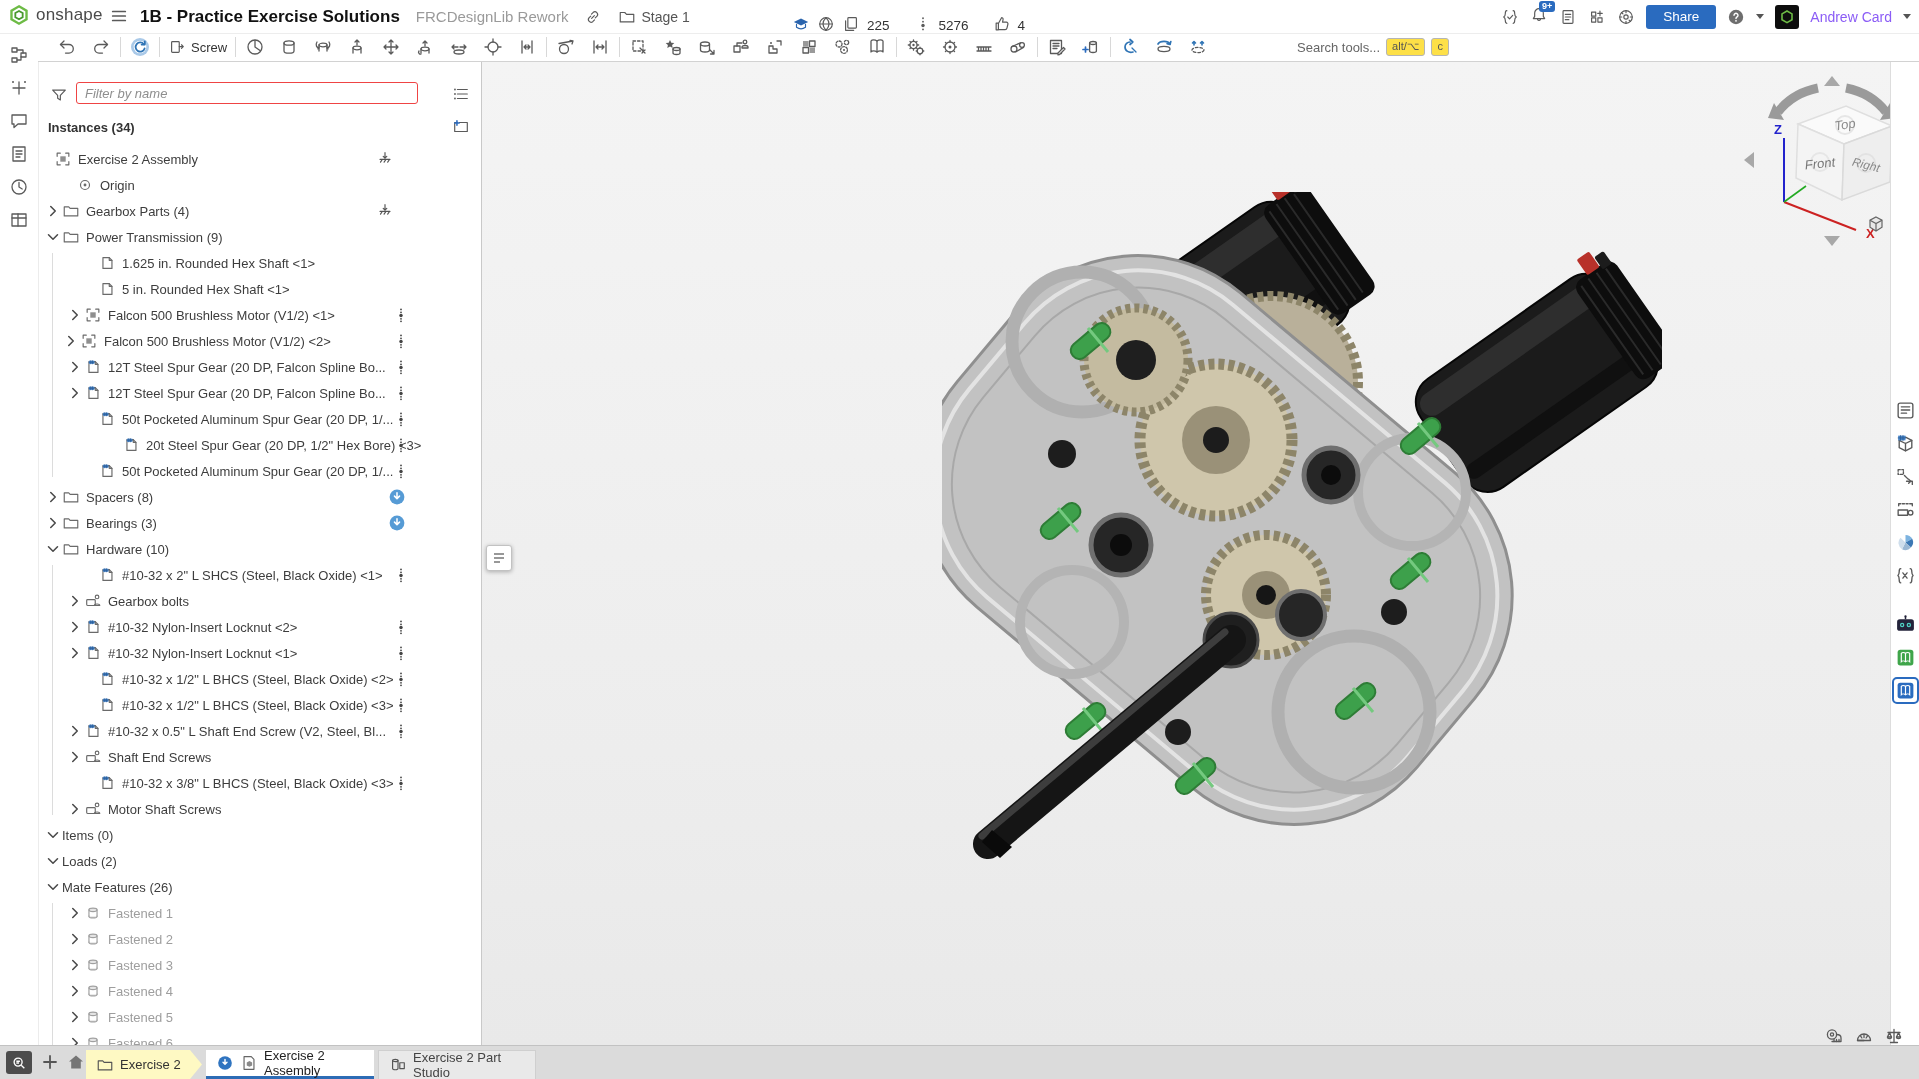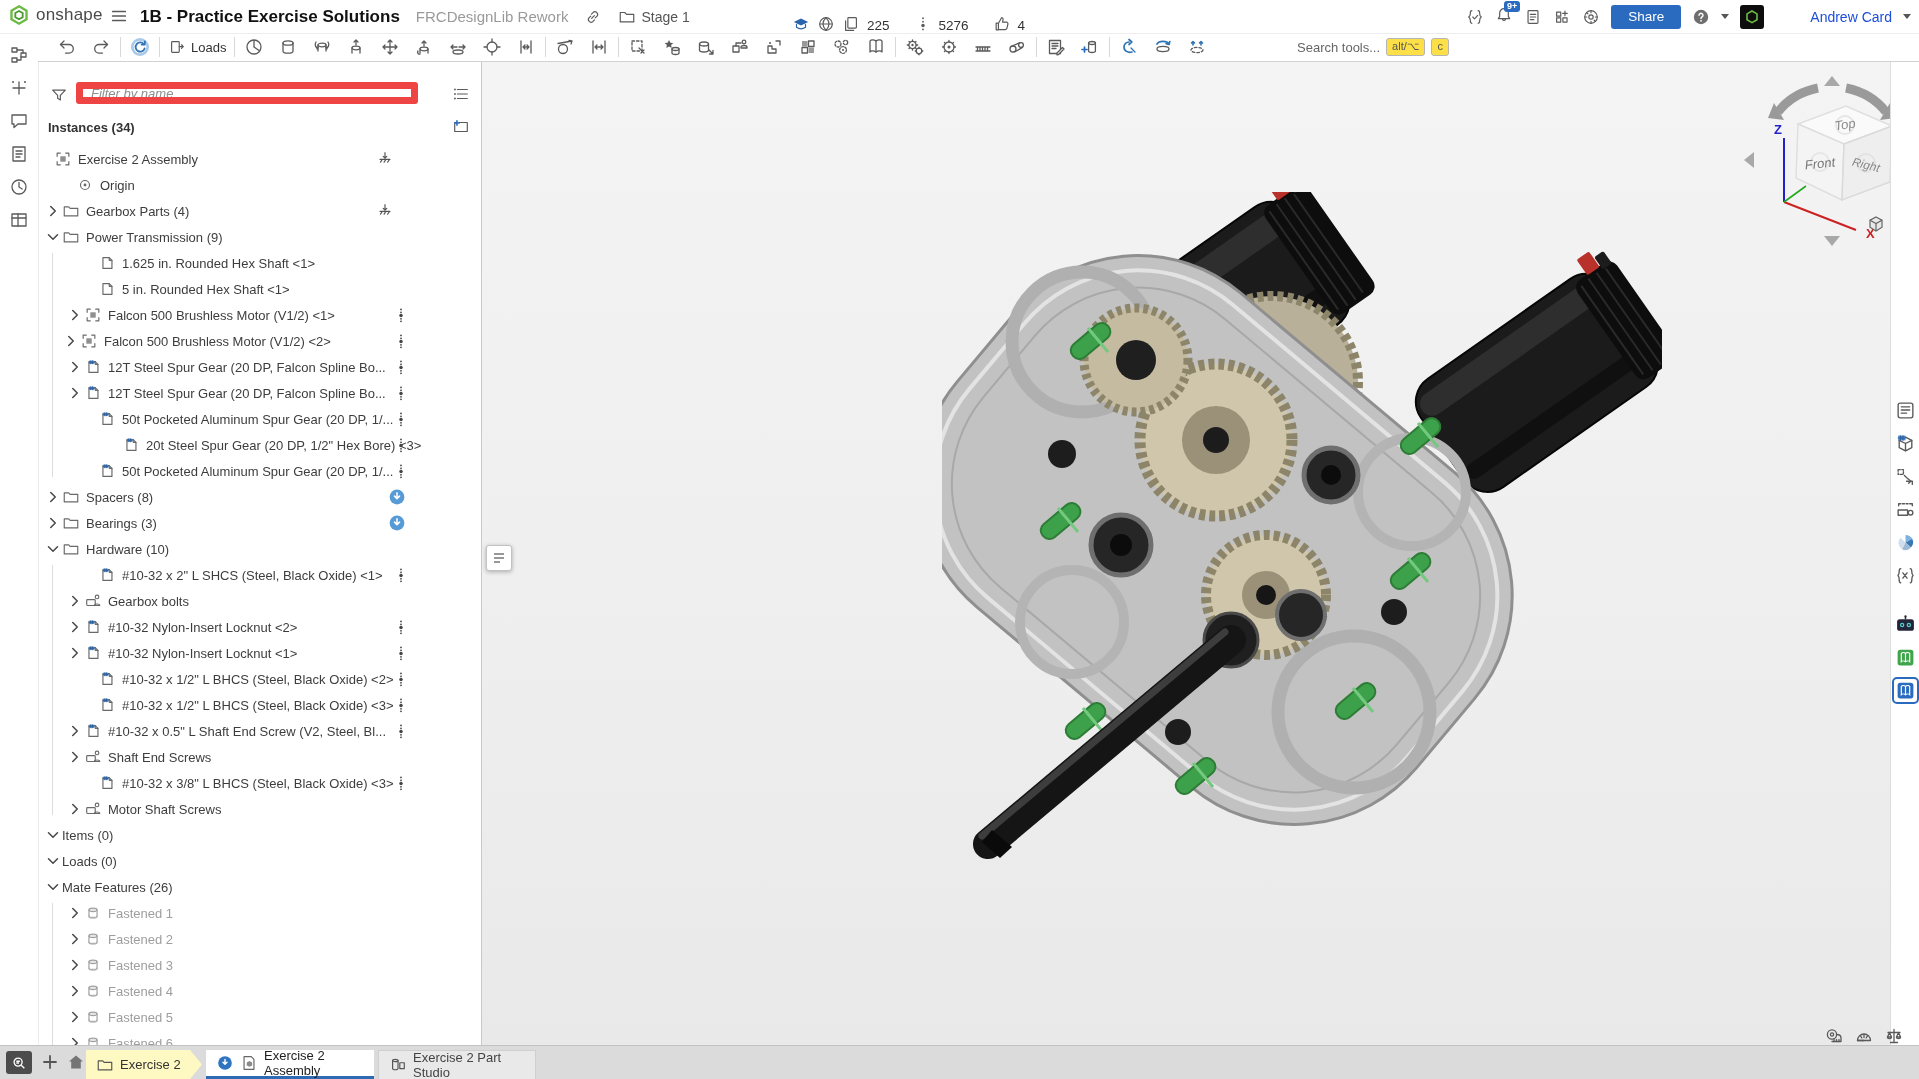--- a/index.html
+++ b/index.html
@@ -22,21 +22,21 @@
   .crumb{display:flex;align-items:center;gap:5px;font-size:14px;color:#555;}
   .stats{position:absolute;left:792px;top:0;height:33px;display:flex;align-items:flex-end;gap:7px;font-size:13.5px;color:#333;}
   .stats .gap{width:10px;}
   .rightgrp{position:absolute;right:8px;top:0;height:33px;display:flex;align-items:center;gap:11px;}
   .bellwrap{position:relative;}
   .bellbadge{position:absolute;top:-5px;right:-7px;background:#2a6bbf;color:#fff;font-size:9px;font-weight:bold;
     border-radius:3px;padding:1px 3px;line-height:1;}
   .sharebtn{height:24px;padding:0 17px;background:#2a6bbf;border:none;border-radius:3px;color:#fff;
     font-size:13.5px;font-family:"Liberation Sans",sans-serif;display:flex;align-items:center;cursor:pointer;}
   .avatar{width:24px;height:24px;border-radius:3px;background:#0d0d0d;display:flex;align-items:center;justify-content:center;}
-  .username{font-size:14px;color:#1d4ed8;margin-left:35px;}
+  .username{font-size:14px;color:#8b5cf6;}
   .caret{width:0;height:0;border-left:4px solid transparent;border-right:4px solid transparent;border-top:5px solid #555;display:inline-block;}
 
   
   .toolbar{position:absolute;left:38px;top:33px;right:0;height:28px;background:#fff;border-bottom:1px solid #d2d2d2;
     display:flex;align-items:center;z-index:40;}
   .toolbar .pad{width:18px;flex:0 0 auto;}
   .tslot{width:22px;height:22px;margin-right:12px;display:flex;align-items:center;justify-content:center;flex:0 0 auto;}
   .tslot .i{width:20px;height:20px;}
   .tdiv{width:1px;height:20px;background:#d8d8d8;margin:0 8px 0 -4px;flex:0 0 auto;}
   .insertgrp{display:flex;align-items:center;gap:5px;margin-right:12px;font-size:13px;color:#333;flex:0 0 auto;}
@@ -45,21 +45,21 @@
 
   
   .leftrail{position:absolute;left:0;top:33px;bottom:33px;width:38px;background:#fff;border-right:1px solid #ececec;z-index:30;
     display:flex;flex-direction:column;align-items:center;padding-top:12px;gap:13px;}
   .leftrail .i{width:20px;height:20px;}
 
   
   .treepanel{position:absolute;left:38px;top:62px;width:443px;bottom:33px;background:#fff;border-right:1px solid #c9c9c9;z-index:20;overflow:hidden;}
   .filterrow{position:absolute;left:0;top:20px;width:100%;height:26px;}
   .filterrow .i.funnel{position:absolute;left:12px;top:4px;}
-  .filterinput{position:absolute;left:38px;top:0;width:342px;height:22px;border:7px solid #ef4444;border-radius:3px;
+  .filterinput{position:absolute;left:38px;top:0;width:342px;height:22px;border:1px solid #ef4444;border-radius:3px;
     font-size:13px;font-style:italic;padding:0 8px;box-sizing:border-box;font-family:"Liberation Sans",sans-serif;color:#444;}
   .filterinput::placeholder{color:#8e8e8e;}
   .filterrow .i.listopt{position:absolute;left:414px;top:3px;}
   .insthdr{position:absolute;left:10px;top:58px;font-size:13px;font-weight:bold;color:#333;}
   .addfolder{position:absolute;left:414px;top:56px;}
   .tree{position:absolute;left:0;top:84px;right:0;bottom:0;}
   .trow{position:relative;height:26px;display:flex;align-items:center;font-size:13px;color:#3d3d3d;white-space:nowrap;cursor:default;}
   .trow .sp{width:10px;flex:0 0 auto;}
   .trow .exp{width:18px;height:18px;flex:0 0 auto;display:flex;align-items:center;justify-content:center;}
   .trow .ticon{width:18px;height:18px;margin-right:6px;}
@@ -261,21 +261,21 @@
       </span>
     </span>
   <span class="tdiv"></span>
   <span class="insertgrp">
     <span class="i">
         <svg viewBox="0 0 20 20" fill="none" stroke="#5a5a5a" stroke-width="1.3" stroke-linecap="round" stroke-linejoin="round">
           <rect x="4" y="4" width="8.5" height="12" rx="1"></rect>
           <path d="M12.5 9.5H17m0 0l-2-2m2 2l-2 2"></path>
         </svg>
       </span>
-    <span>Loads</span>
+    <span>Screw</span>
   </span>
   <span class="tdiv"></span>
   <span id="toolbar-icons" style="display:flex;align-items:center;">
       <span class="tslot">
         <span class="i ">
           <svg viewBox="0 0 20 20" fill="none" stroke="#5a5a5a" stroke-width="1.3" stroke-linecap="round" stroke-linejoin="round">
             <circle cx="10" cy="10" r="7"></circle>
             <path d="M10 10V3.5M10 10l5 3.5"></path>
           </svg>
         </span>
@@ -1054,21 +1054,21 @@
           </svg>
         </span>
         <span class="tlabel">Items (0)</span>
       </div>
       <div class="trow" style="padding-left: 6px;">
         <span class="exp">
           <svg viewBox="0 0 20 20" fill="none" stroke="#5a5a5a" stroke-width="1.3" stroke-linecap="round" stroke-linejoin="round">
             <path d="M5 7.5l5 5 5-5" stroke="#4a4a4a" stroke-width="1.7"></path>
           </svg>
         </span>
-        <span class="tlabel">Loads (0)</span>
+        <span class="tlabel">Loads (2)</span>
       </div>
       <div class="trow" style="padding-left: 6px;">
         <span class="exp">
           <svg viewBox="0 0 20 20" fill="none" stroke="#5a5a5a" stroke-width="1.3" stroke-linecap="round" stroke-linejoin="round">
             <path d="M5 7.5l5 5 5-5" stroke="#4a4a4a" stroke-width="1.7"></path>
           </svg>
         </span>
         <span class="tlabel">Mate Features (26)</span>
       </div>
       <div class="trow muted" style="padding-left: 28px;">

